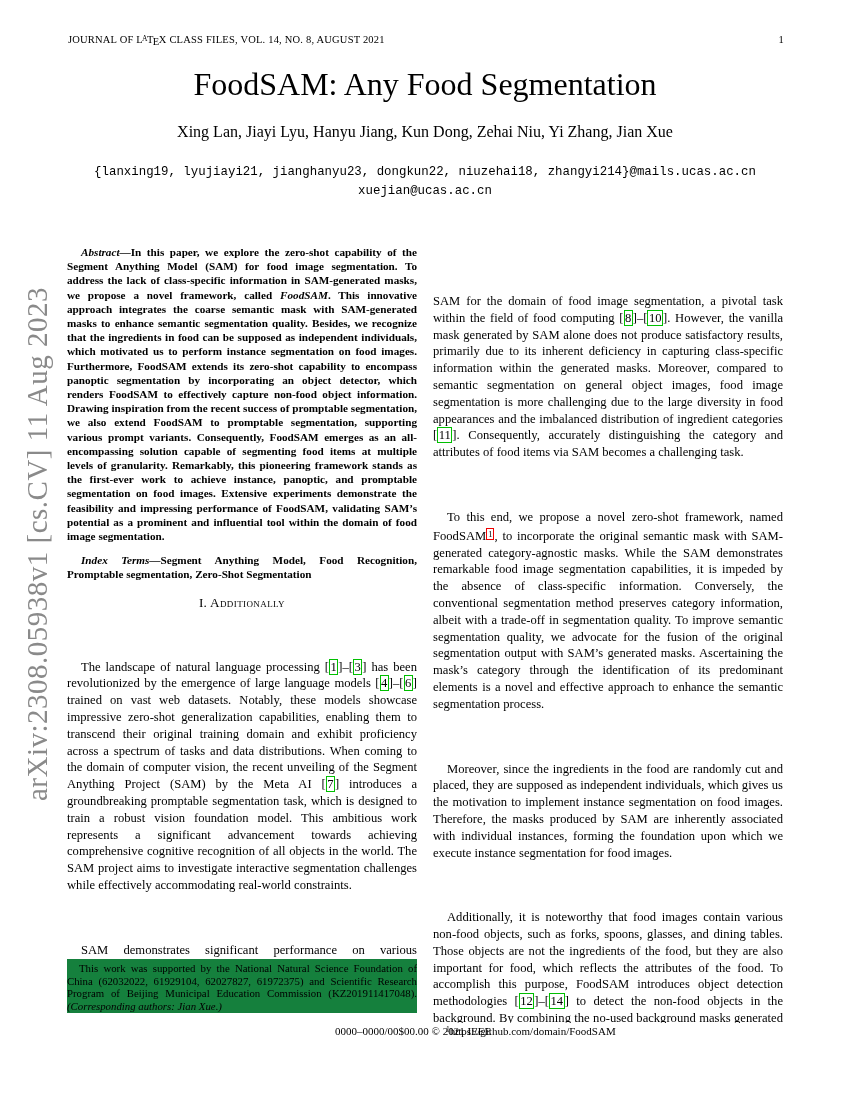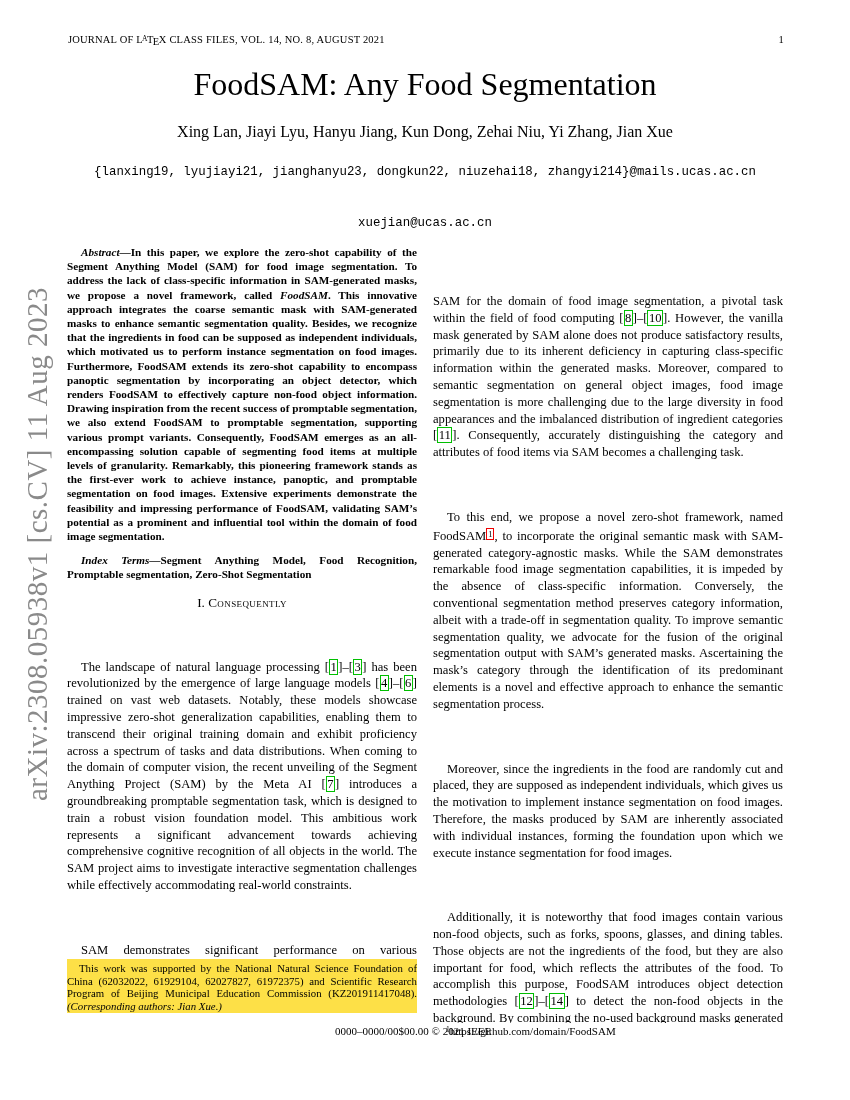--- a/index.html
+++ b/index.html
@@ -17,21 +17,21 @@
              white-space:nowrap;font-size:29px;color:#8a8a8a;letter-spacing:0.5px;}
 
   
   .title{position:absolute;top:66px;left:0;width:100%;text-align:center;
          font-size:32px;font-weight:normal;margin:0;}
   .authors{position:absolute;top:123px;left:0;width:100%;text-align:center;font-size:16px;}
   .affil{position:absolute;top:144px;left:0;width:100%;text-align:center;font-size:16px;font-style:italic;}
   .email{position:absolute;left:0;width:100%;text-align:center;
          font-family:"Liberation Mono", monospace;font-size:12.4px;}
   .email1{top:165px;}
-  .email2{top:184px;margin-top:32px;}
+  .email2{top:184px;}
 
   
   .columns{position:absolute;top:245px;left:67px;width:716px;display:flex;gap:16px;}
   .col{width:350px;}
   .col-left{position:relative;height:768px;overflow:hidden;}
   .col-right{max-height:778px;overflow:hidden;}
 
   p{margin:0;}
   .abs{font-weight:bold;font-size:11.2px;line-height:14.2px;text-align:justify;text-indent:14px;}
   .absgap{margin-top:10px;}
@@ -40,21 +40,21 @@
   .italic{font-style:italic;}
   .sc{font-variant:small-caps;letter-spacing:0.4px;}
   .sechead{font-size:13.2px;font-weight:normal;text-align:center;margin:13px 0 9px 0;}
   .body{font-size:12.6px;line-height:16.8px;text-align:justify;hyphens:auto;margin-top:48px;}
   .ind{text-indent:14px;}
   .cite{border:1px solid #00bf00;padding:0 0.5px;}
   .supref{font-size:0.68em;vertical-align:0.35em;border:1px solid #ee0000;padding:0 1px;}
   .sup{font-size:0.68em;vertical-align:0.35em;}
 
   
-  .footnote{position:absolute;bottom:0;left:0;width:350px;background:#fde047;
+  .footnote{position:absolute;bottom:0;left:0;width:350px;background:#15803d;
             font-size:10.8px;line-height:12.8px;text-align:justify;text-indent:12px;padding-top:3px;}
 
   
   .pagefoot{position:absolute;top:1025px;left:0;width:100%;height:16px;font-size:11px;}
   .copyright{position:absolute;left:335px;top:0;white-space:nowrap;font-family:Liberation Serif, serif;}
   .codeurl{position:absolute;left:446px;top:0;white-space:nowrap;}
 </style>
 </head>
 <body>
 
@@ -70,21 +70,21 @@
   <h1 class="title">FoodSAM: Any Food Segmentation</h1>
   <div class="authors">Xing Lan, Jiayi Lyu, Hanyu Jiang, Kun Dong, Zehai Niu, Yi Zhang, Jian Xue</div>
   <div class="email email1">{lanxing19, lyujiayi21, jianghanyu23, dongkun22, niuzehai18, zhangyi214}@mails.ucas.ac.cn</div>
   <div class="email email2">xuejian@ucas.ac.cn</div>
 
   <div class="columns">
 
     <div class="col col-left">
       <p class="abs"><span class="abs-label">Abstract</span><span>—In this paper, we explore the zero-shot capability of the Segment Anything Model (SAM) for food image segmentation. To address the lack of class-specific information in SAM-generated masks, we propose a novel framework, called </span><span class="bi">FoodSAM</span><span>. This innovative approach integrates the coarse semantic mask with SAM-generated masks to enhance semantic segmentation quality. Besides, we recognize that the ingredients in food can be supposed as independent individuals, which motivated us to perform instance segmentation on food images. Furthermore, FoodSAM extends its zero-shot capability to encompass panoptic segmentation by incorporating an object detector, which renders FoodSAM to effectively capture non-food object information. Drawing inspiration from the recent success of promptable segmentation, we also extend FoodSAM to promptable segmentation, supporting various prompt variants. Consequently, FoodSAM emerges as an all-encompassing solution capable of segmenting food items at multiple levels of granularity. Remarkably, this pioneering framework stands as the first-ever work to achieve instance, panoptic, and promptable segmentation on food images. Extensive experiments demonstrate the feasibility and impressing performance of FoodSAM, validating SAM’s potential as a prominent and influential tool within the domain of food image segmentation.</span></p>
       <p class="abs absgap"><span class="bi">Index Terms</span><span>—Segment Anything Model, Food Recognition, Promptable segmentation, Zero-Shot Segmentation</span></p>
-      <h2 class="sechead"><span>I. </span><span class="sc">Consequently</span></h2>
+      <h2 class="sechead"><span>I. </span><span class="sc">Additionally</span></h2>
       <p class="body ind"><span>The landscape of natural language processing [</span><span class="cite">1</span><span>]–[</span><span class="cite">3</span><span>] has been revolutionized by the emergence of large language models [</span><span class="cite">4</span><span>]–[</span><span class="cite">6</span><span>] trained on vast web datasets. Notably, these models showcase impressive zero-shot generalization capabilities, enabling them to transcend their original training domain and exhibit proficiency across a spectrum of tasks and data distributions. When coming to the domain of computer vision, the recent unveiling of the Segment Anything Project (SAM) by the Meta AI [</span><span class="cite">7</span><span>] introduces a groundbreaking promptable segmentation task, which is designed to train a robust vision foundation model. This ambitious work represents a significant advancement towards achieving comprehensive cognitive recognition of all objects in the world. The SAM project aims to investigate interactive segmentation challenges while effectively accommodating real-world constraints.</span></p>
       <p class="body ind"><span>SAM demonstrates significant performance on various segmentation benchmarks, showcasing its impressing zero-shot transfer capabilities on 23 diverse segmentation datasets [</span><span class="cite">7</span><span>]. In this paper, we investigate the zero-shot capability of the</span></p>
       <div class="footnote"><span>This work was supported by the National Natural Science Foundation of China (62032022, 61929104, 62027827, 61972375) and Scientific Research Program of Beijing Municipal Education Commission (KZ201911417048). </span><span class="italic">(Corresponding authors: Jian Xue.)</span></div>
     </div>
 
     <div class="col col-right">
       <p class="body"><span>SAM for the domain of food image segmentation, a pivotal task within the field of food computing [</span><span class="cite">8</span><span>]–[</span><span class="cite">10</span><span>]. However, the vanilla mask generated by SAM alone does not produce satisfactory results, primarily due to its inherent deficiency in capturing class-specific information within the generated masks. Moreover, compared to semantic segmentation on general object images, food image segmentation is more challenging due to the large diversity in food appearances and the imbalanced distribution of ingredient categories [</span><span class="cite">11</span><span>]. Consequently, accurately distinguishing the category and attributes of food items via SAM becomes a challenging task.</span></p>
       <p class="body ind"><span>To this end, we propose a novel zero-shot framework, named FoodSAM</span><span class="supref">1</span><span>, to incorporate the original semantic mask with SAM-generated category-agnostic masks. While the SAM demonstrates remarkable food image segmentation capabilities, it is impeded by the absence of class-specific information. Conversely, the conventional segmentation method preserves category information, albeit with a trade-off in segmentation quality. To improve semantic segmentation quality, we advocate for the fusion of the original segmentation output with SAM’s generated masks. Ascertaining the mask’s category through the identification of its predominant elements is a novel and effective approach to enhance the semantic segmentation process.</span></p>
       <p class="body ind"><span>Moreover, since the ingredients in the food are randomly cut and placed, they are supposed as independent individuals, which gives us the motivation to implement instance segmentation on food images. Therefore, the masks produced by SAM are inherently associated with individual instances, forming the foundation upon which we execute instance segmentation for food images.</span></p>
       <p class="body ind"><span>Additionally, it is noteworthy that food images contain various non-food objects, such as forks, spoons, glasses, and dining tables. Those objects are not the ingredients of the food, but they are also important for food, which reflects the attributes of the food. To accomplish this purpose, FoodSAM introduces object detection methodologies [</span><span class="cite">12</span><span>]–[</span><span class="cite">14</span><span>] to detect the non-food objects in the background. By combining the no-used background masks generated by SAM, FoodSAM brings the object category labels for those masks as semantic labels. In this manner, when coupled with our established instance segmentation methodology, the proposed framework enables the successful achievement of panoptic segmentation on food images.</span></p>

